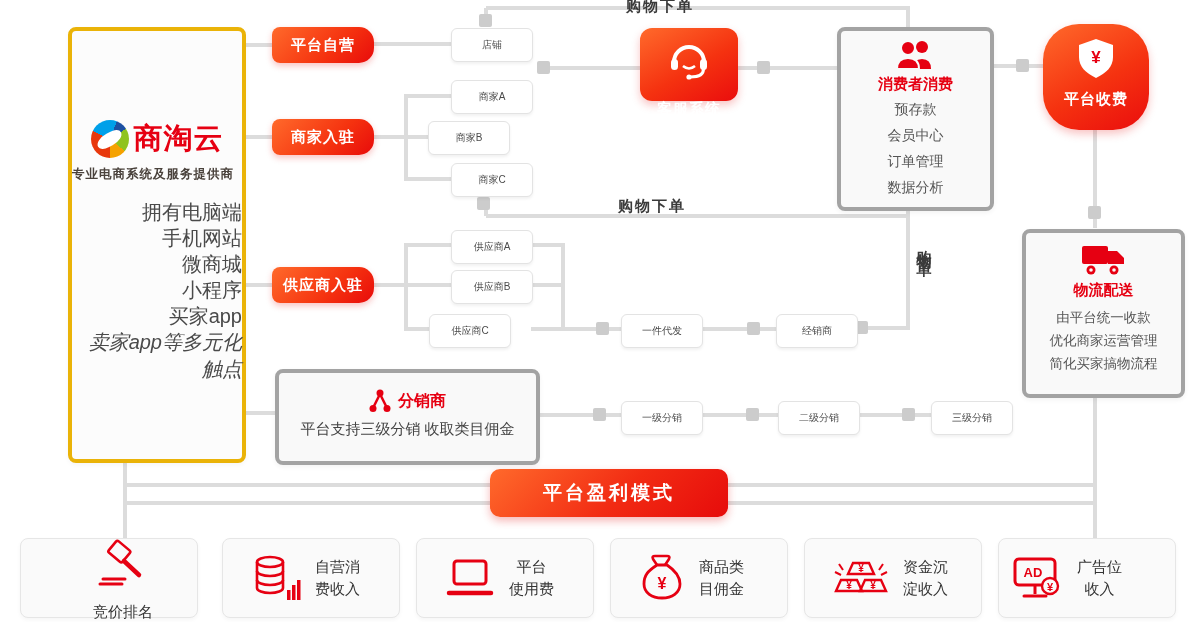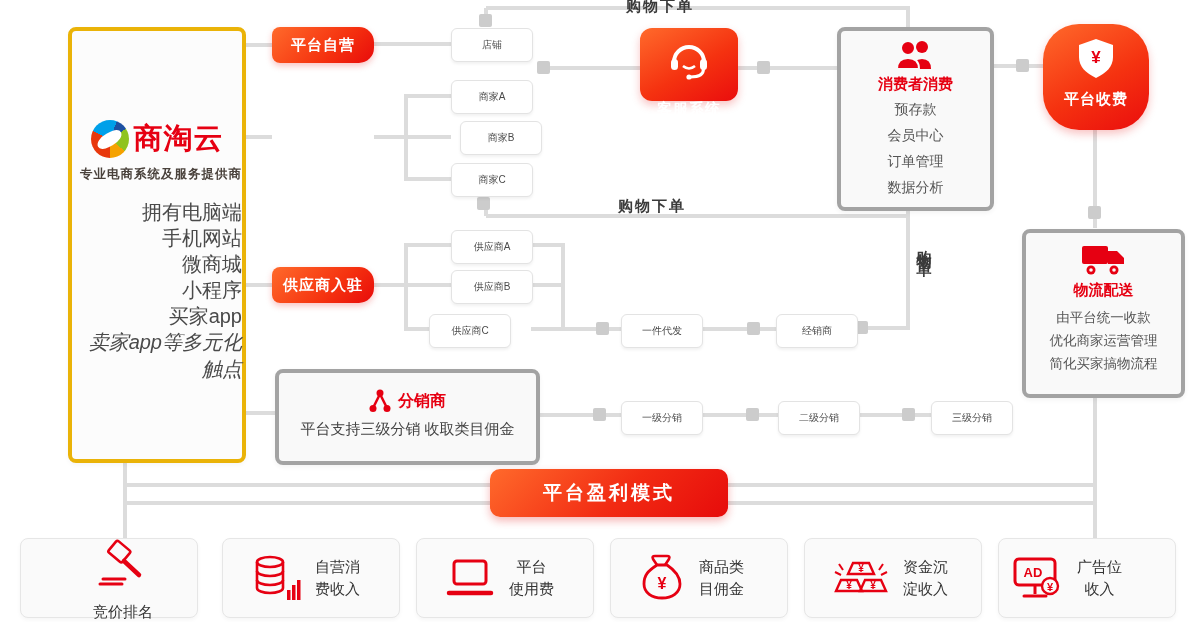--- a/index.html
+++ b/index.html
@@ -56,21 +56,21 @@
 
   
   .brand-panel{position:absolute;left:32px;top:27px;width:170px;height:428px;background:#fcfcfc;
         border:4px solid #eab308;border-radius:8px;box-shadow:0 2px 5px rgba(0,0,0,.04);margin-left:36px;}
   .logo-row{position:absolute;top:88px;left:0;right:0;display:flex;align-items:center;justify-content:center;gap:5px;}
   .logo-mark{position:relative;width:38px;height:38px;border-radius:50%;
         background:conic-gradient(from 230deg,#e8380d 0 18%,#00a0e9 18% 42%,#1d50a2 42% 52%,#8fc31f 52% 72%,#f5a200 72% 86%,#e8380d 86% 100%);}
   .logo-mark::after{content:"";position:absolute;left:5px;top:13px;width:27px;height:13px;background:#fff;
         border-radius:60% 40% 60% 40% / 70% 50% 70% 50%;transform:rotate(-28deg);}
   .logo-text{color:#e60012;font-size:29px;font-weight:700;letter-spacing:1px;}
-  .brand-tagline{position:absolute;top:135px;left:0;right:0;text-align:right;color:#4a423c;font-size:12.5px;font-weight:700;letter-spacing:1px;}
+  .brand-tagline{position:absolute;top:135px;left:0;right:0;text-align:left;color:#4a423c;font-size:12.5px;font-weight:700;letter-spacing:1px;}
   .brand-item{position:absolute;left:0;right:0;text-align:right;color:#4a4a4a;font-size:20px;}
 
   .dist-row{position:absolute;top:16px;left:0;right:0;display:flex;align-items:center;justify-content:center;gap:7px;}
   .dist-sub{position:absolute;top:47px;left:0;right:0;text-align:center;color:#444;font-size:15px;}
 </style>
 </head>
 <body>
 
 <div class="stage">
 
@@ -151,25 +151,26 @@
     <div class="brand-tagline">专业电商系统及服务提供商</div>
     <div class="brand-item" style="top:168px;">拥有电脑端</div>
     <div class="brand-item" style="top:194px;">手机网站</div>
     <div class="brand-item" style="top:220px;">微商城</div>
     <div class="brand-item" style="top:246px;">小程序</div>
     <div class="brand-item" style="top:272px;">买家app</div>
     <div class="brand-item" style="top:298px;font-style:italic;">卖家app等多元化触点</div>
   </div>
 
   <div class="pill" style="left:272px;top:27px;">平台自营</div>
+  <div class="pill" style="left:272px;top:119px;">商家入驻</div>
   <div class="pill" style="left:272px;top:267px;">供应商入驻</div>
 
   <div class="box" style="left:451px;top:28px;">店铺</div>
   <div class="box" style="left:451px;top:80px;">商家A</div>
-  <div class="box" style="left:460px;top:121px;">商家B</div>
+  <div class="box" style="left:428px;top:121px;">商家B</div>
   <div class="box" style="left:451px;top:163px;">商家C</div>
   <div class="box" style="left:451px;top:230px;">供应商A</div>
   <div class="box" style="left:451px;top:270px;">供应商B</div>
   <div class="box" style="left:429px;top:314px;">供应商C</div>
   <div class="box" style="left:621px;top:314px;">一件代发</div>
   <div class="box" style="left:776px;top:314px;">经销商</div>
   <div class="box" style="left:621px;top:401px;">一级分销</div>
   <div class="box" style="left:778px;top:401px;">二级分销</div>
   <div class="box" style="left:931px;top:401px;">三级分销</div>
 

